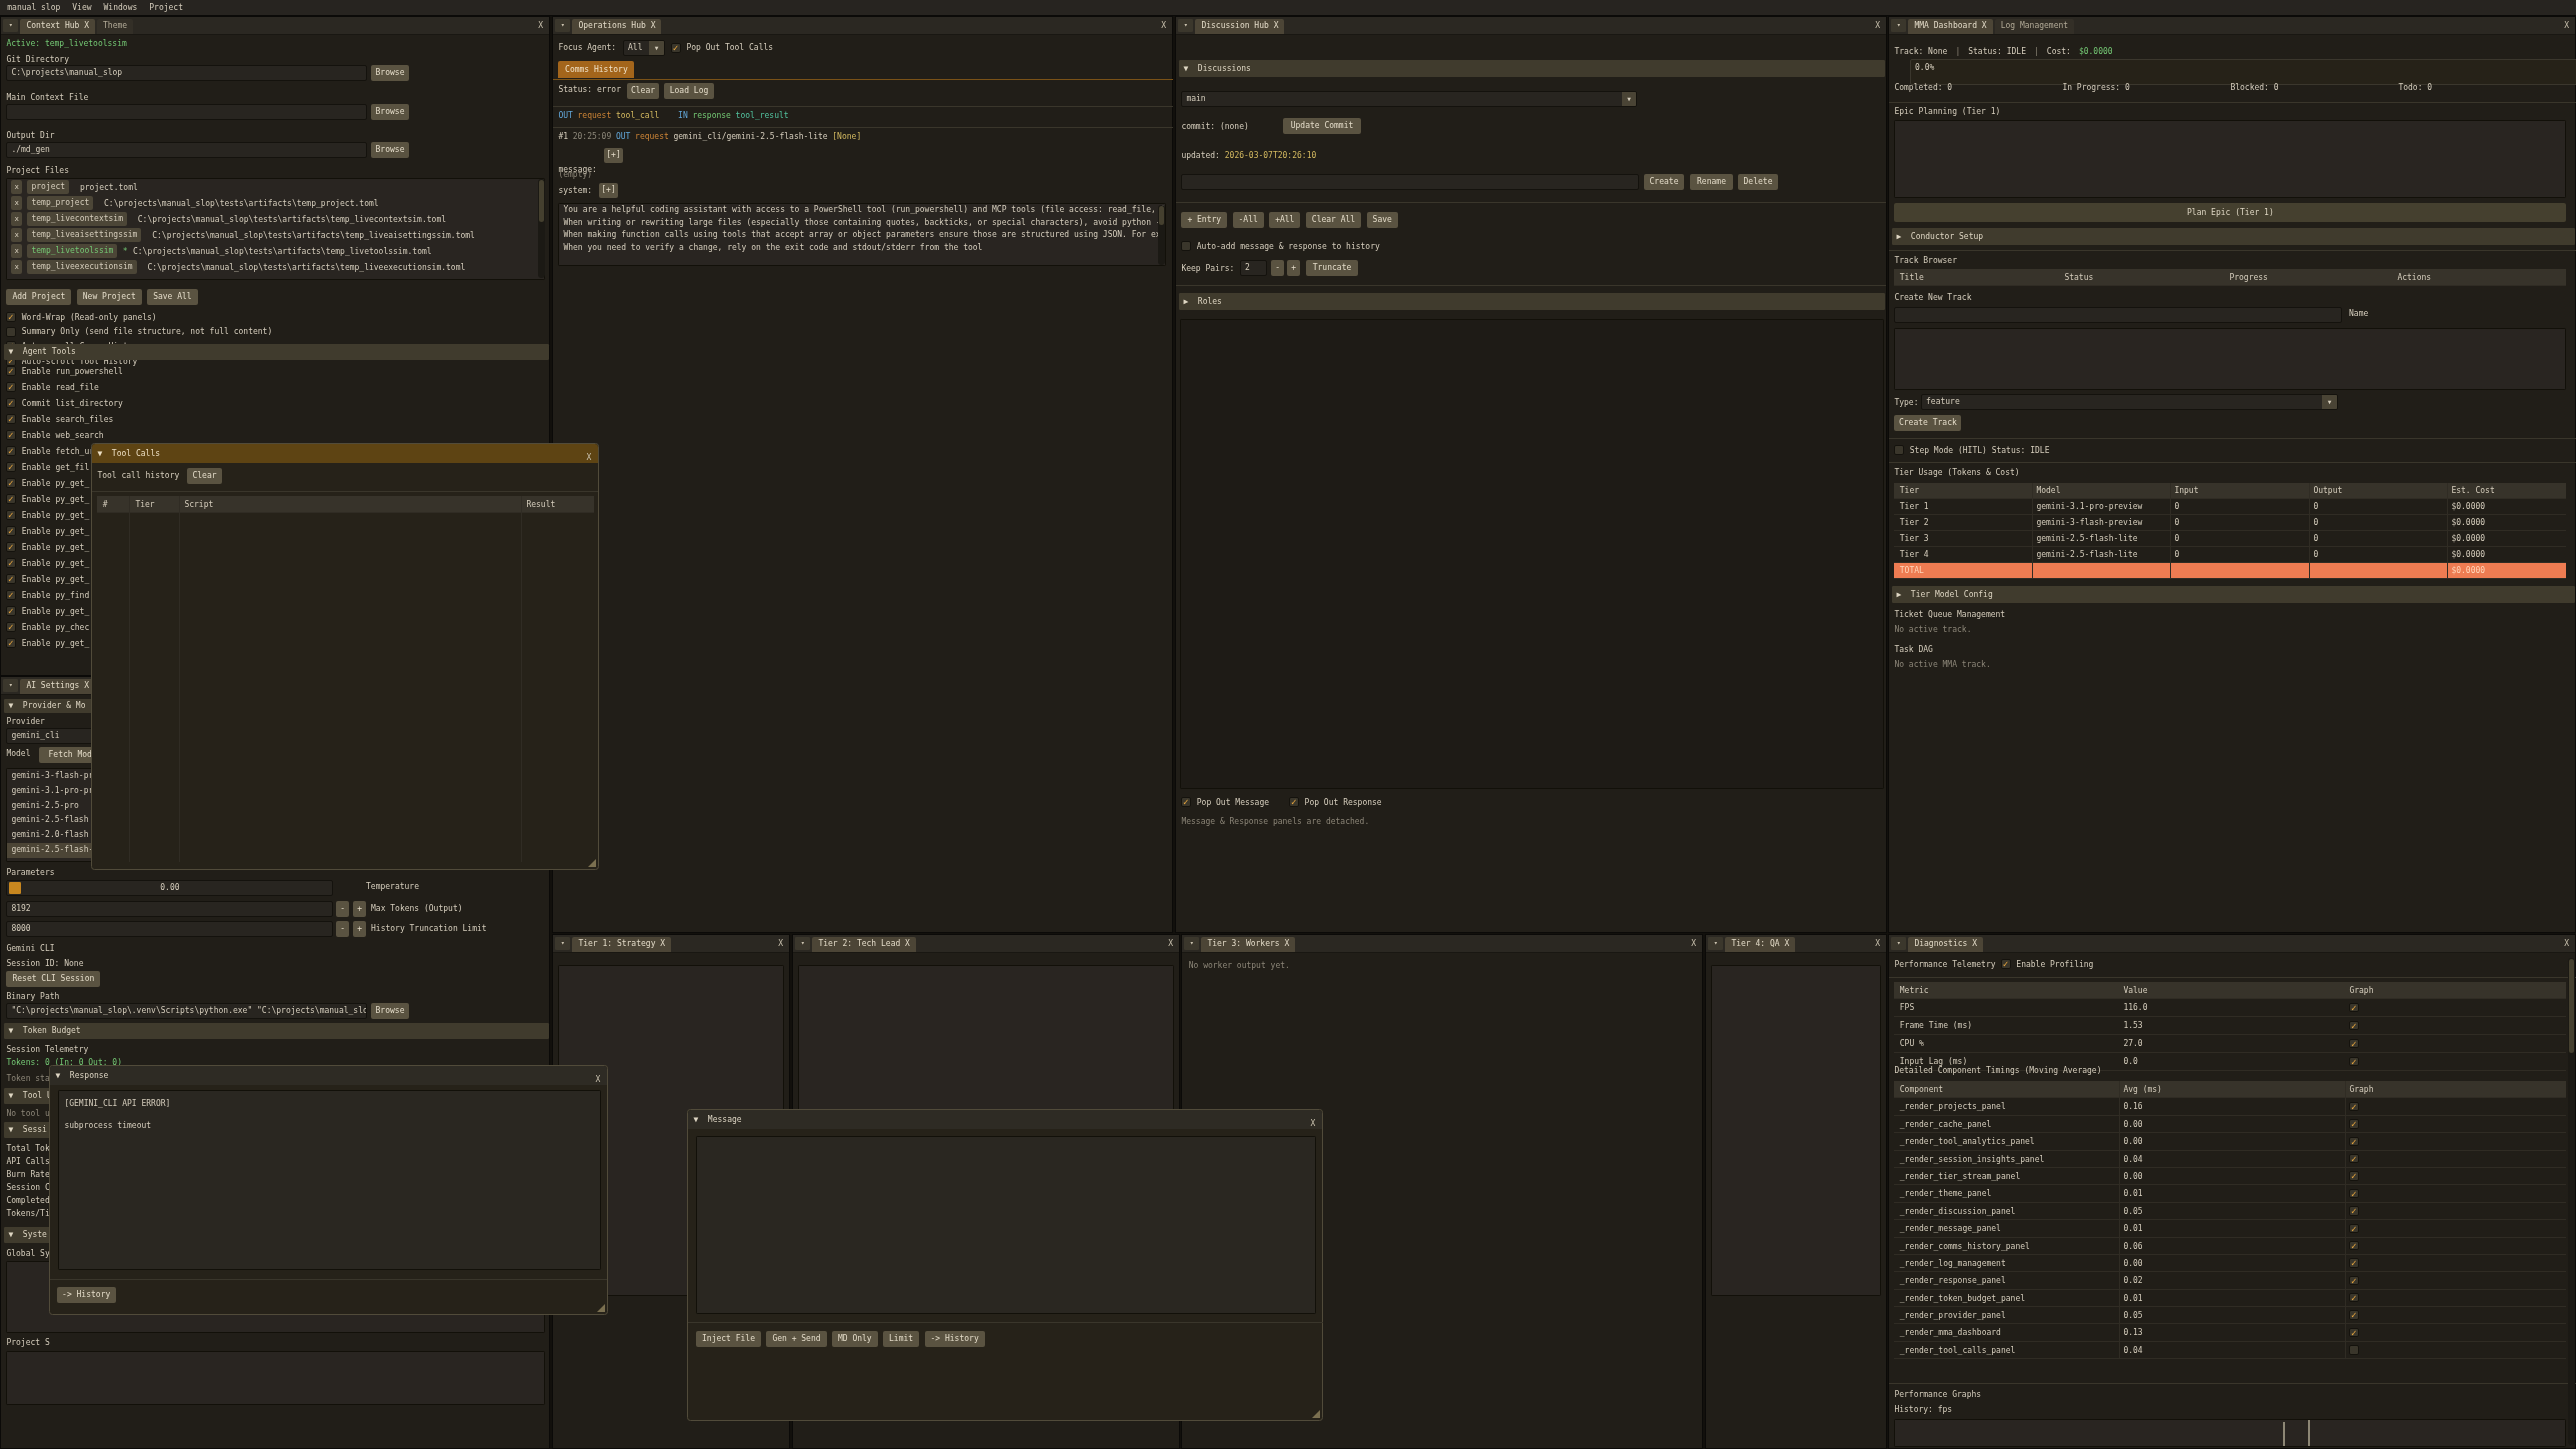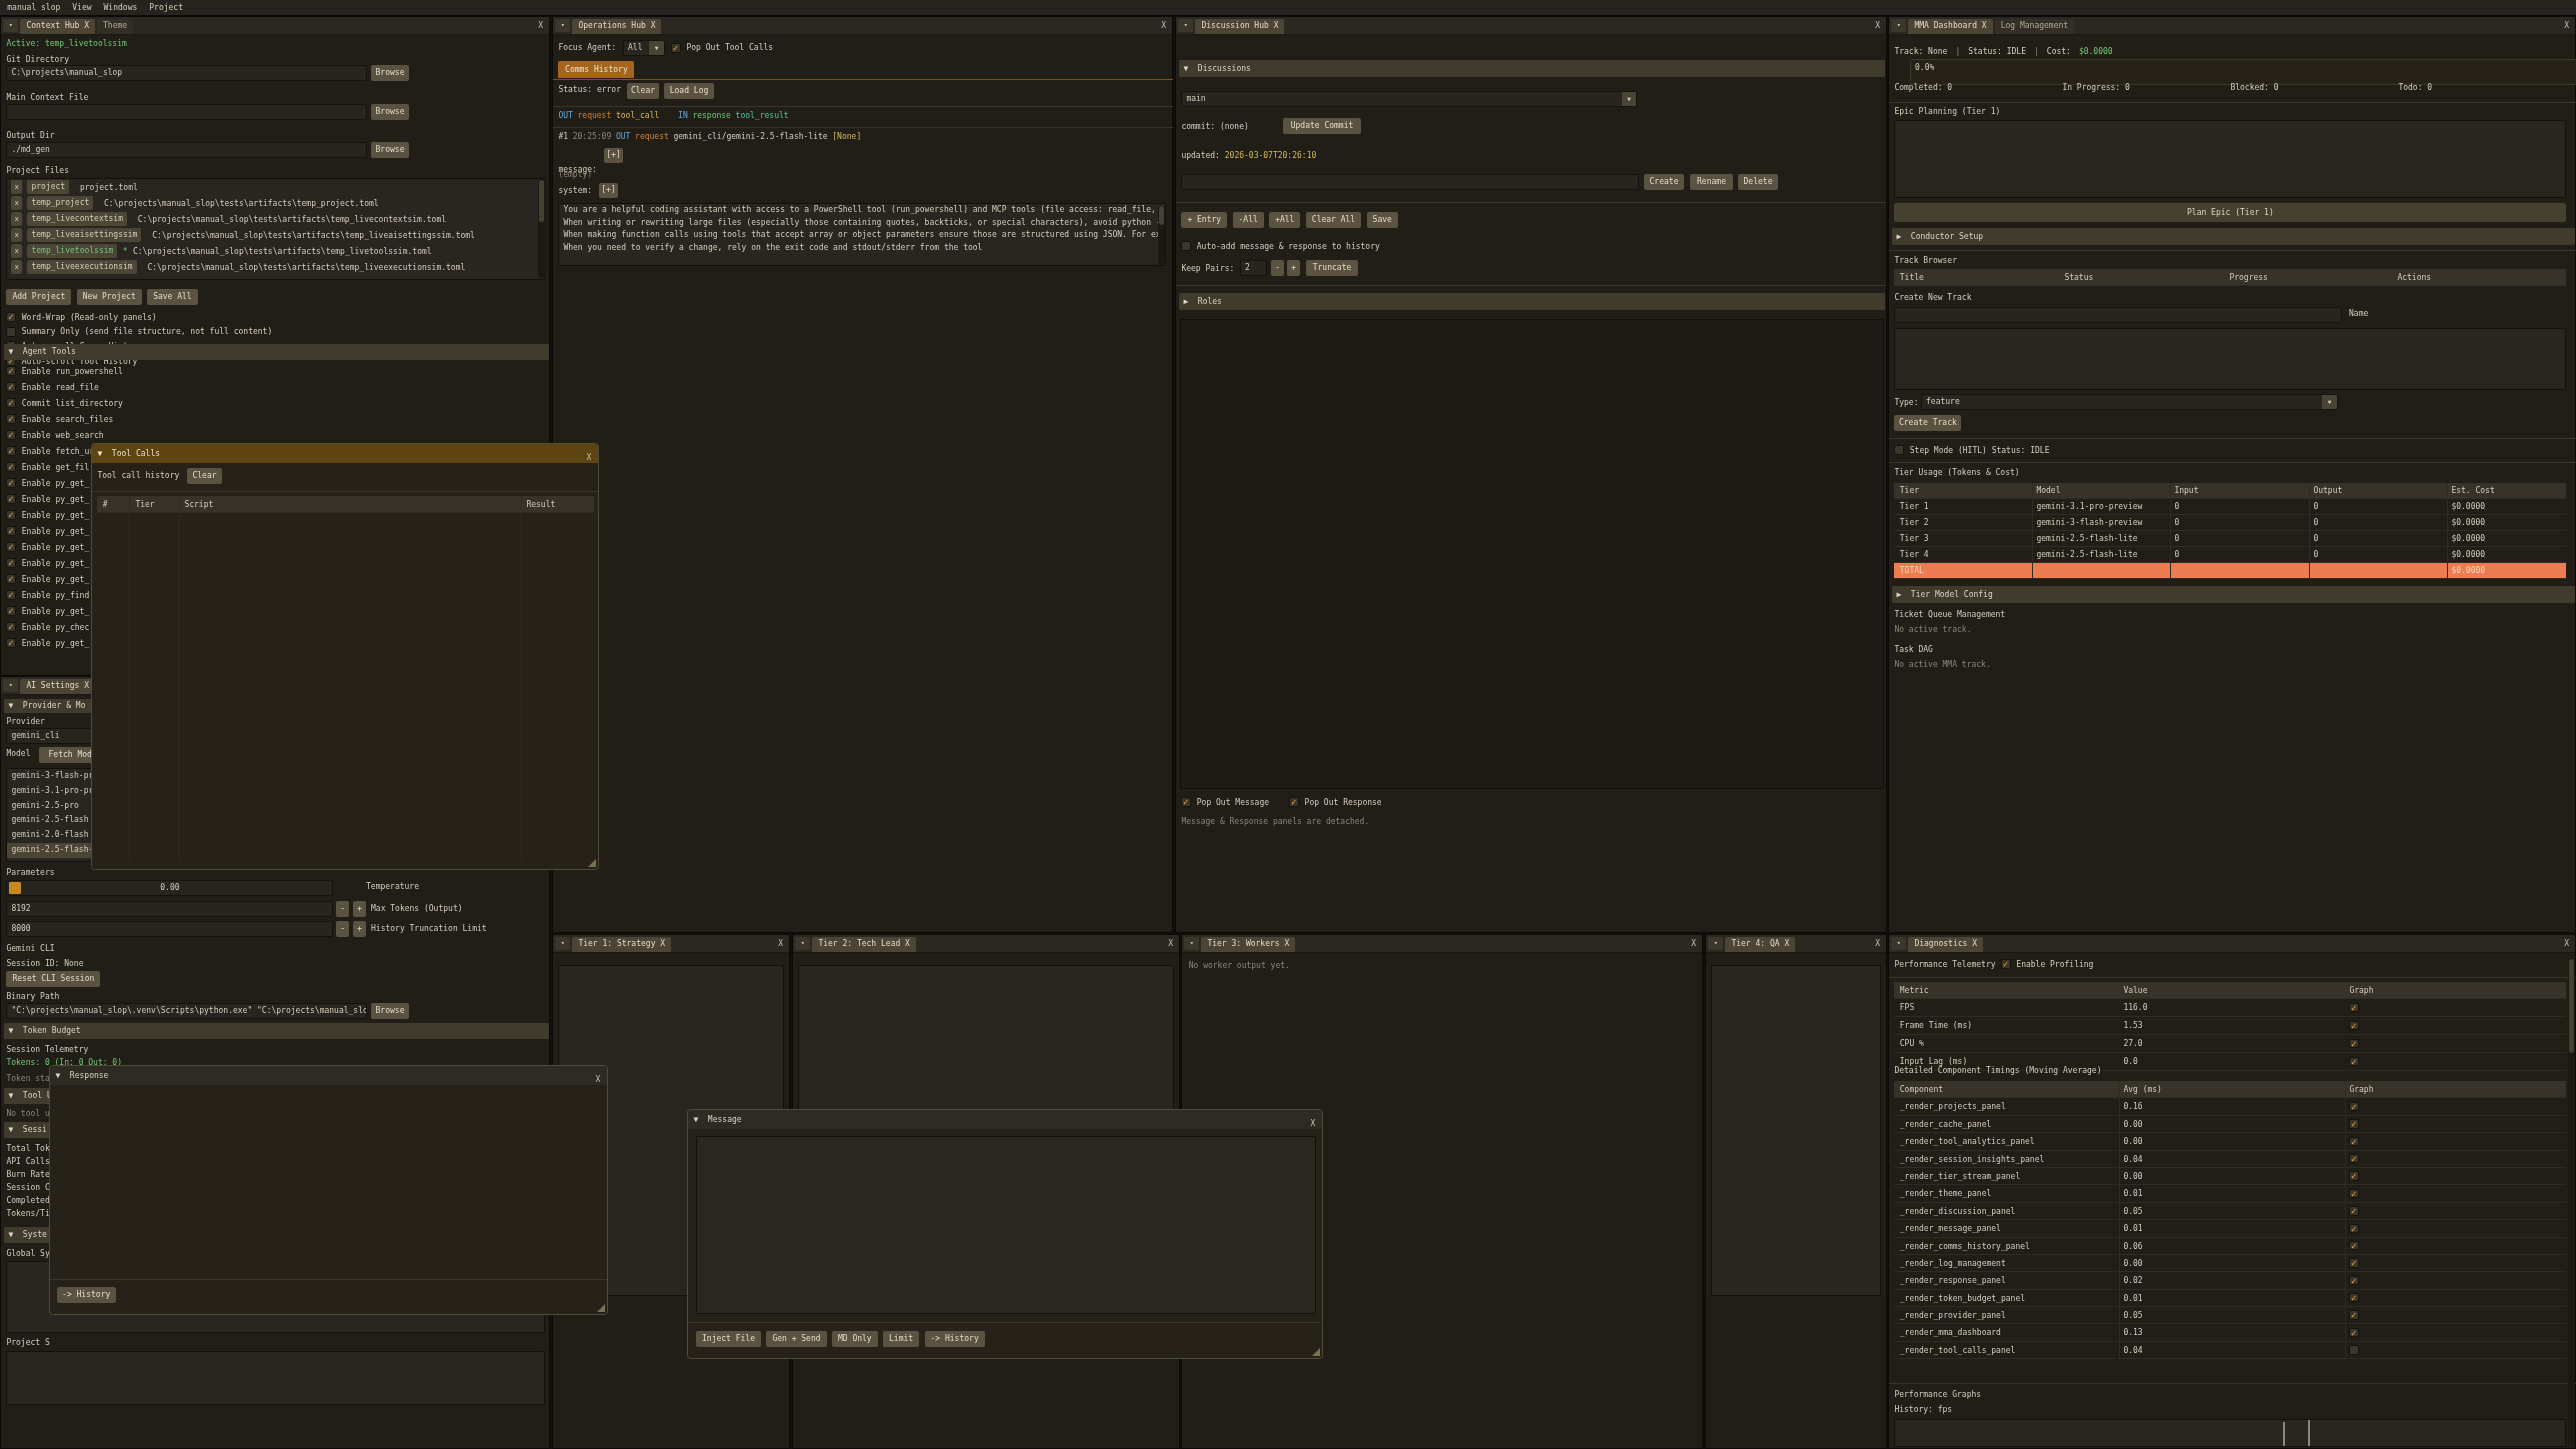--- a/index.html
+++ b/index.html
@@ -727,26 +727,30 @@
     </div>
     <div class="vline" style="left:32px"></div>
     <div class="vline" style="left:82px"></div>
     <div class="vline" style="left:424px"></div>
   </div>
   <div class="grip"></div>
 </div>
 
 <div class="win" style="left:49px;top:1065px;width:559px;height:250px;z-index:40">
   <div class="wtitle"><span>▼</span>&nbsp;&nbsp;<span>Response</span><span class="wx">X</span></div>
+  <div class="frame" style="left:8px;top:24px;width:543px;height:180px;background:#2a2721">
+    <div style="padding:8px 5.4px 0 5.4px">[GEMINI_CLI API ERROR]</div>
+    <div style="padding:13.4px 5.4px 0 5.4px">subprocess timeout</div>
+  </div>
   <div class="sep" style="left:0;top:213px;width:557px"></div>
   <div class="btn" style="left:6.7px;top:221px;width:59px;height:16px;line-height:16px">-&gt; History</div>
   <div class="grip"></div>
 </div>
 
-<div class="win" style="left:687px;top:1109px;width:636px;height:250px;z-index:40">
+<div class="win" style="left:687px;top:1109px;width:636px;height:312px;z-index:40">
   <div class="wtitle"><span>▼</span>&nbsp;&nbsp;<span>Message</span><span class="wx">X</span></div>
   <div class="frame" style="left:8px;top:25.5px;width:620px;height:178px;background:#2a2721"></div>
   <div class="sep" style="left:0;top:212px;width:635px"></div>
   <div class="inline" style="left:8px;top:221px;gap:5.4px">
 
   <span class="btn2">Inject File</span>
       <span class="btn2">Gen + Send</span>
       <span class="btn2">MD Only</span>
       <span class="btn2">Limit</span>
       <span class="btn2">-&gt; History</span>

